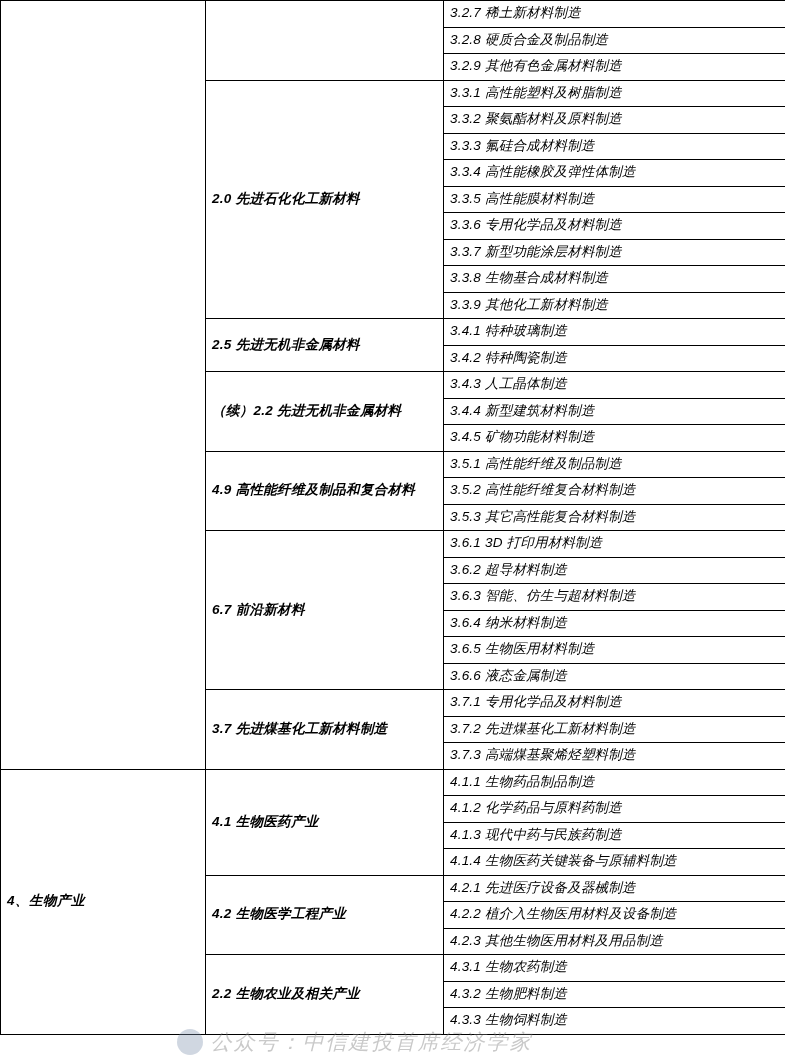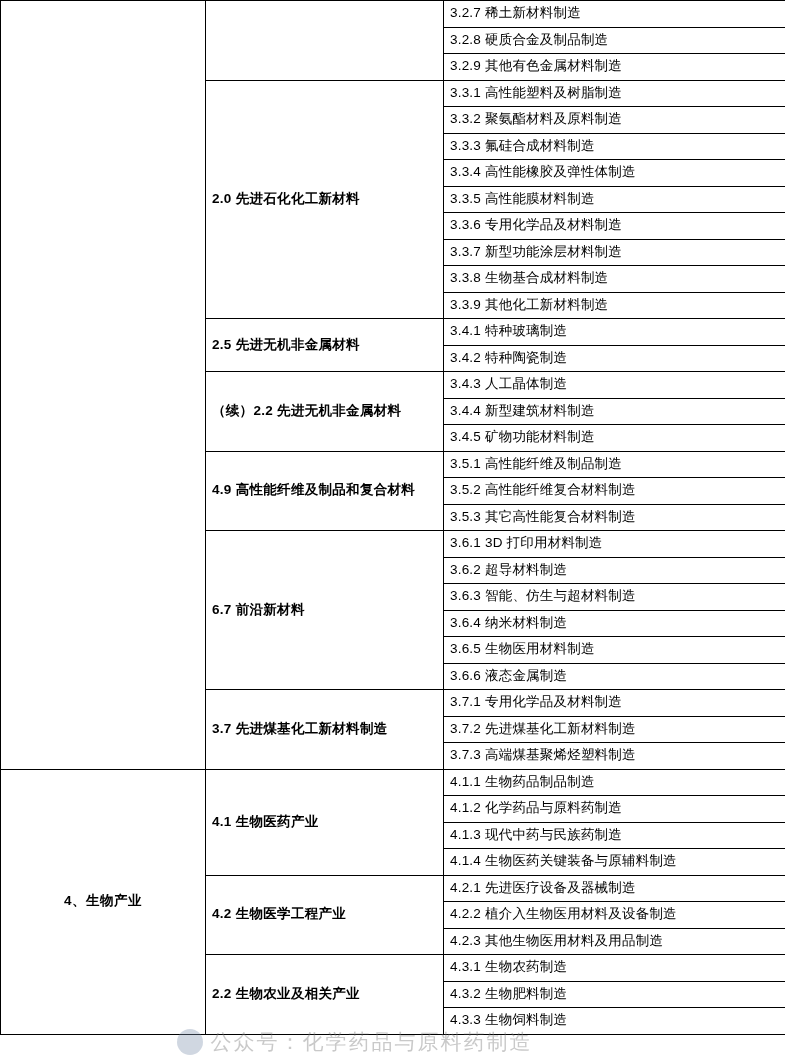--- a/index.html
+++ b/index.html
@@ -12,37 +12,38 @@
     height: 1060px;
     font-family: "Liberation Sans", sans-serif;
     color: #000000;
     position: relative;
     overflow: hidden;
   }
   .page {
     position: relative;
     width: 709px;
     height: 1060px;
+    font-style: italic;
   }
   table.cat-table {
     border-collapse: collapse;
     width: 785px;
     table-layout: fixed;
   }
   table.cat-table td {
     border: 1px solid #000000;
     vertical-align: middle;
     font-size: 13.5px;
     line-height: 1.25;
     padding: 4px 6px;
     font-family: "Liberation Sans", sans-serif;
   }
   td.col-a {
     width: 192px;
-    text-align: center;
+    text-align: left;
     font-weight: bold;
     letter-spacing: 0.5px;
   }
   td.col-b {
     width: 225px;
     padding-left: 10px;
     font-weight: bold;
     letter-spacing: 0.3px;
   }
   td.col-c {
@@ -215,15 +216,15 @@
         <tr class="row-h">
           <td class="col-c">4.3.2 生物肥料制造</td>
         </tr>
         <tr class="row-h">
           <td class="col-c">4.3.3 生物饲料制造</td>
         </tr>
       </tbody>
   </table>
 
   <div class="watermark">
-    <span class="wm-logo"></span><span class="wm-text">公众号：化学药品与原料药制造</span>
+    <span class="wm-logo"></span><span class="wm-text">公众号：中信建投首席经济学家</span>
   </div>
 </div>
 
 </body></html>

